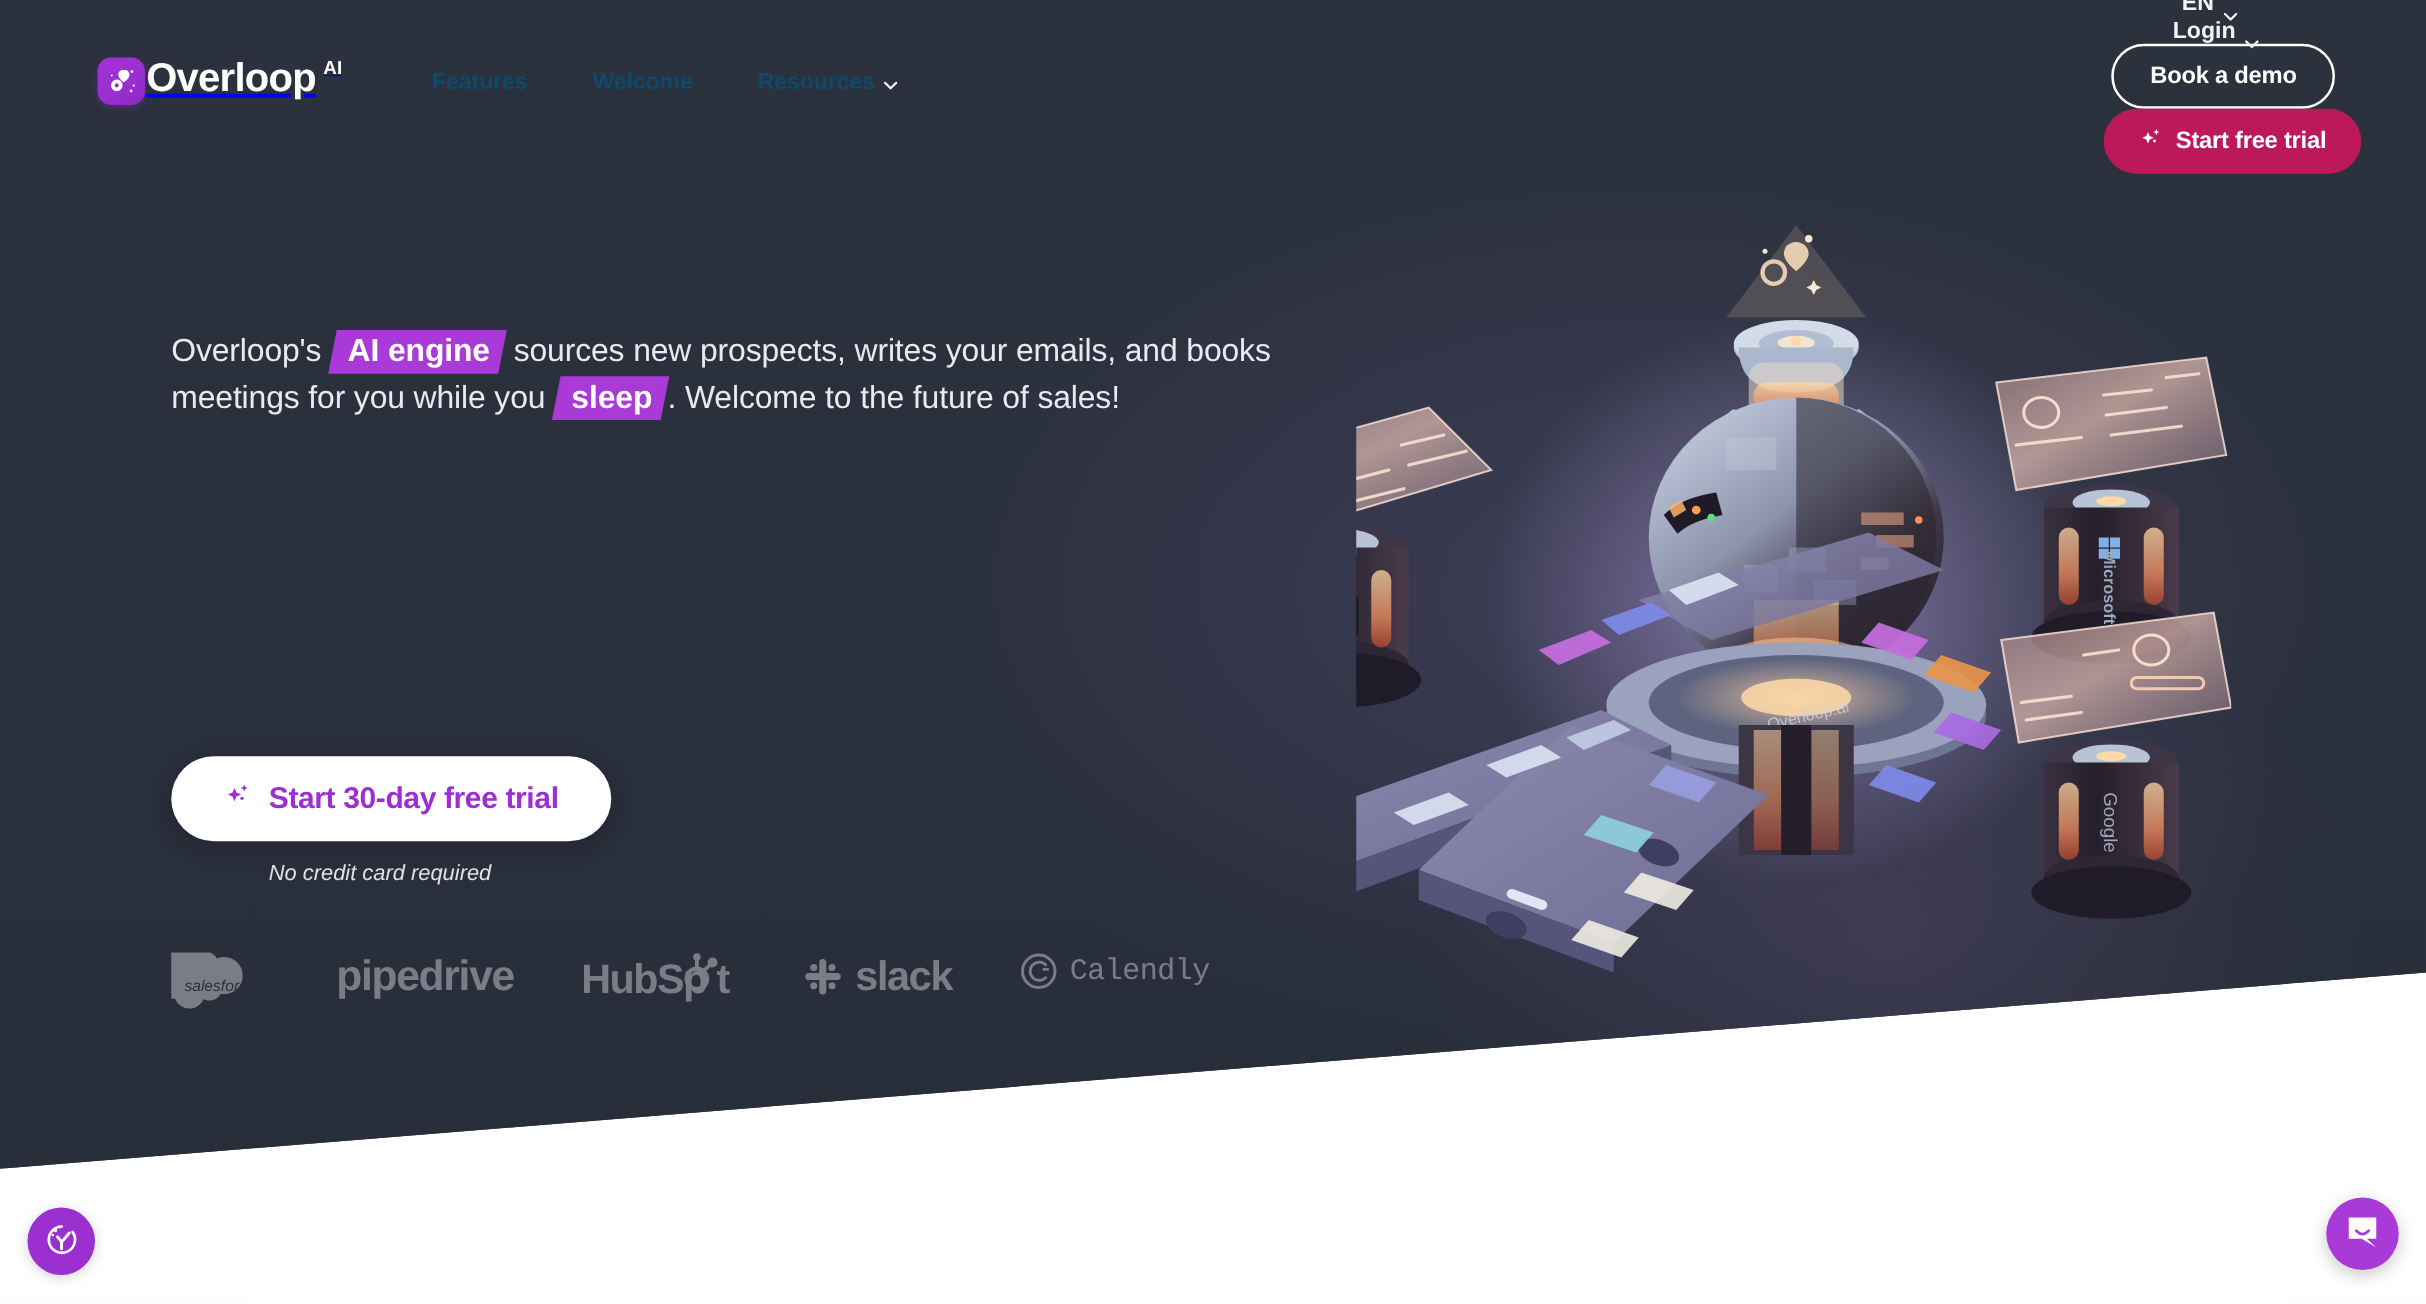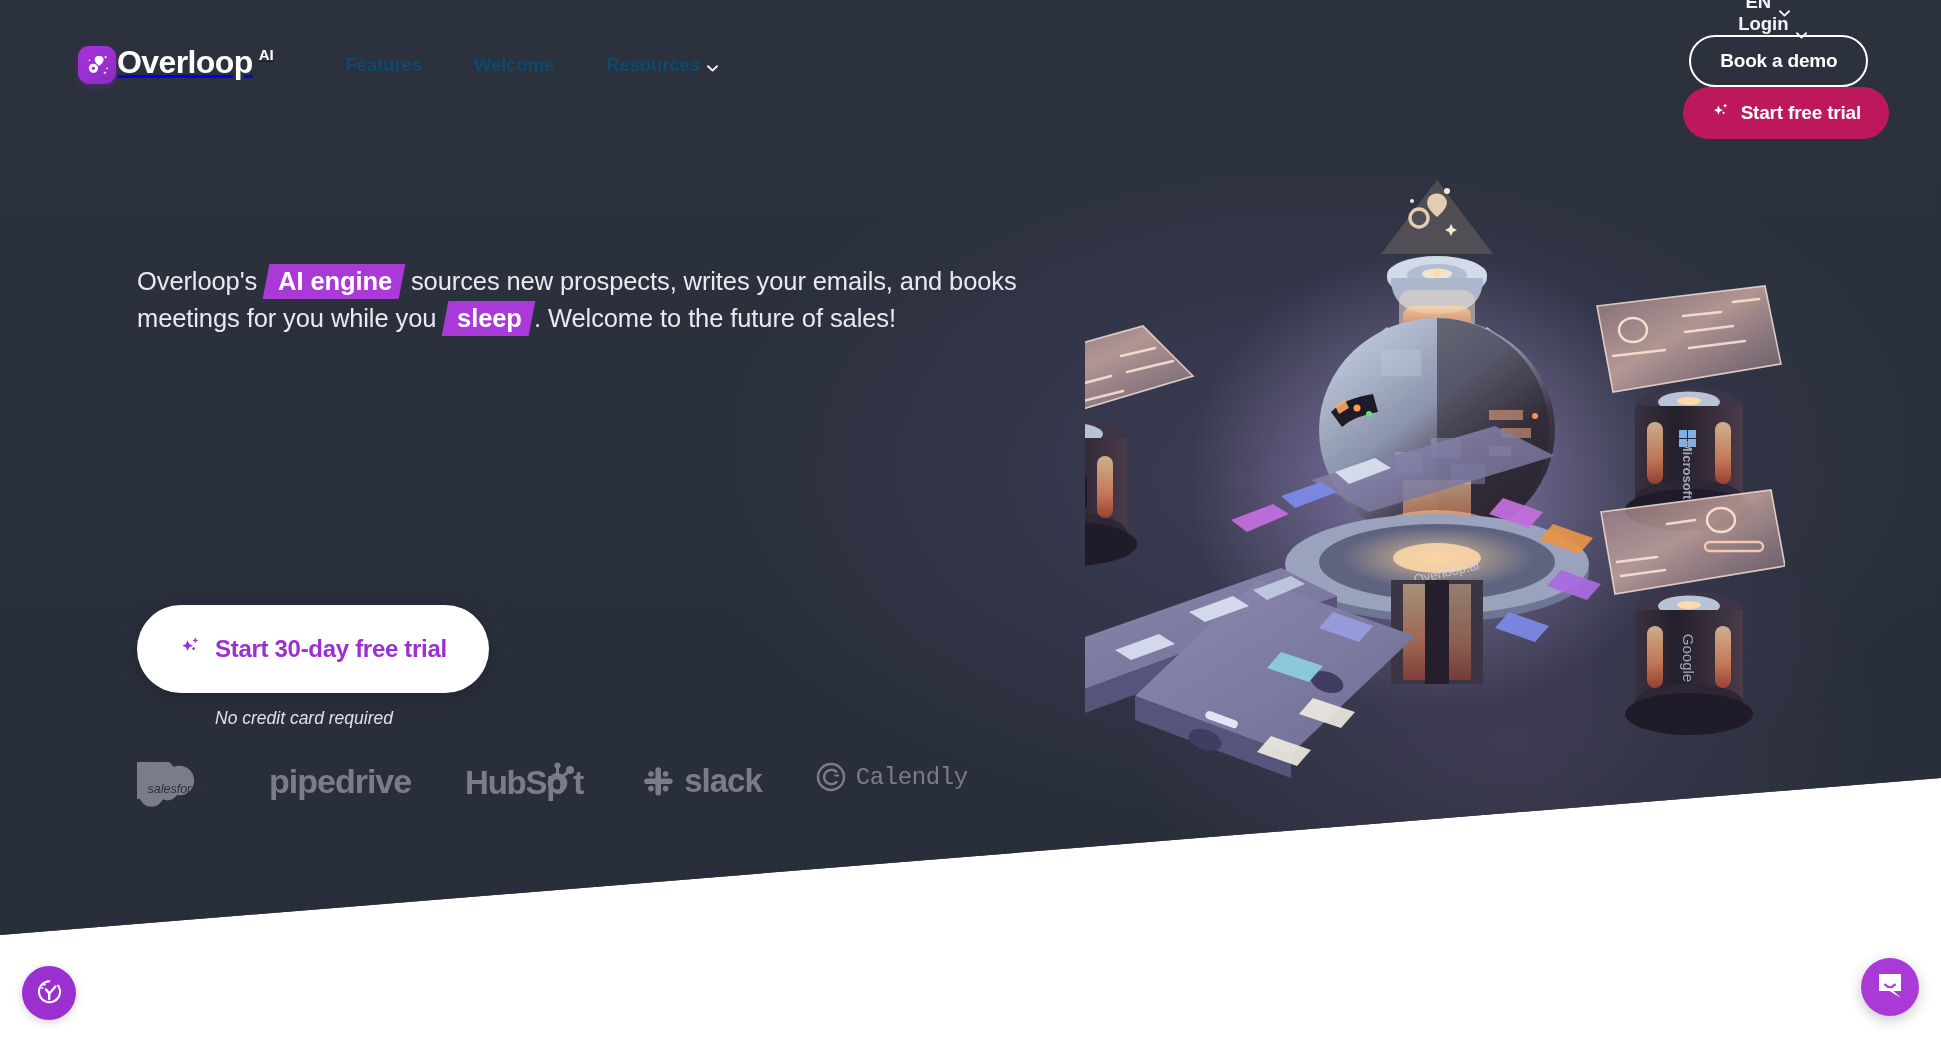--- a/index.html
+++ b/index.html
@@ -89,21 +89,21 @@
   .hl {
     background:#a93ad8; color:#fff; font-weight:700;
     padding:3px 10px 4px 12px; margin:0 2px;
     display:inline-block; transform:skewX(-11deg); line-height:1.1;
   }
   .hl > span { display:inline-block; transform:skewX(11deg); }
 
   .cta-wrap { position:absolute; left:137px; top:605px; z-index:30; }
   .btn-white {
     background:#ffffff; color:#9b2fd0; border:none; border-radius:46px;
-    height:88px; padding:0 42px; display:inline-flex; align-items:center; gap:14px;
+    height:68px; padding:0 42px; display:inline-flex; align-items:center; gap:14px;
     font-size:24px; font-weight:700; letter-spacing:-0.3px; cursor:pointer;
     box-shadow:0 4px 18px rgba(0,0,0,0.18);
   }
   .nocc {
     margin-top:15px; text-align:center; width:334px;
     color:#dfe1e7; font-size:17.5px; font-style:italic; font-weight:500;
   }
 
   
   .logos {

